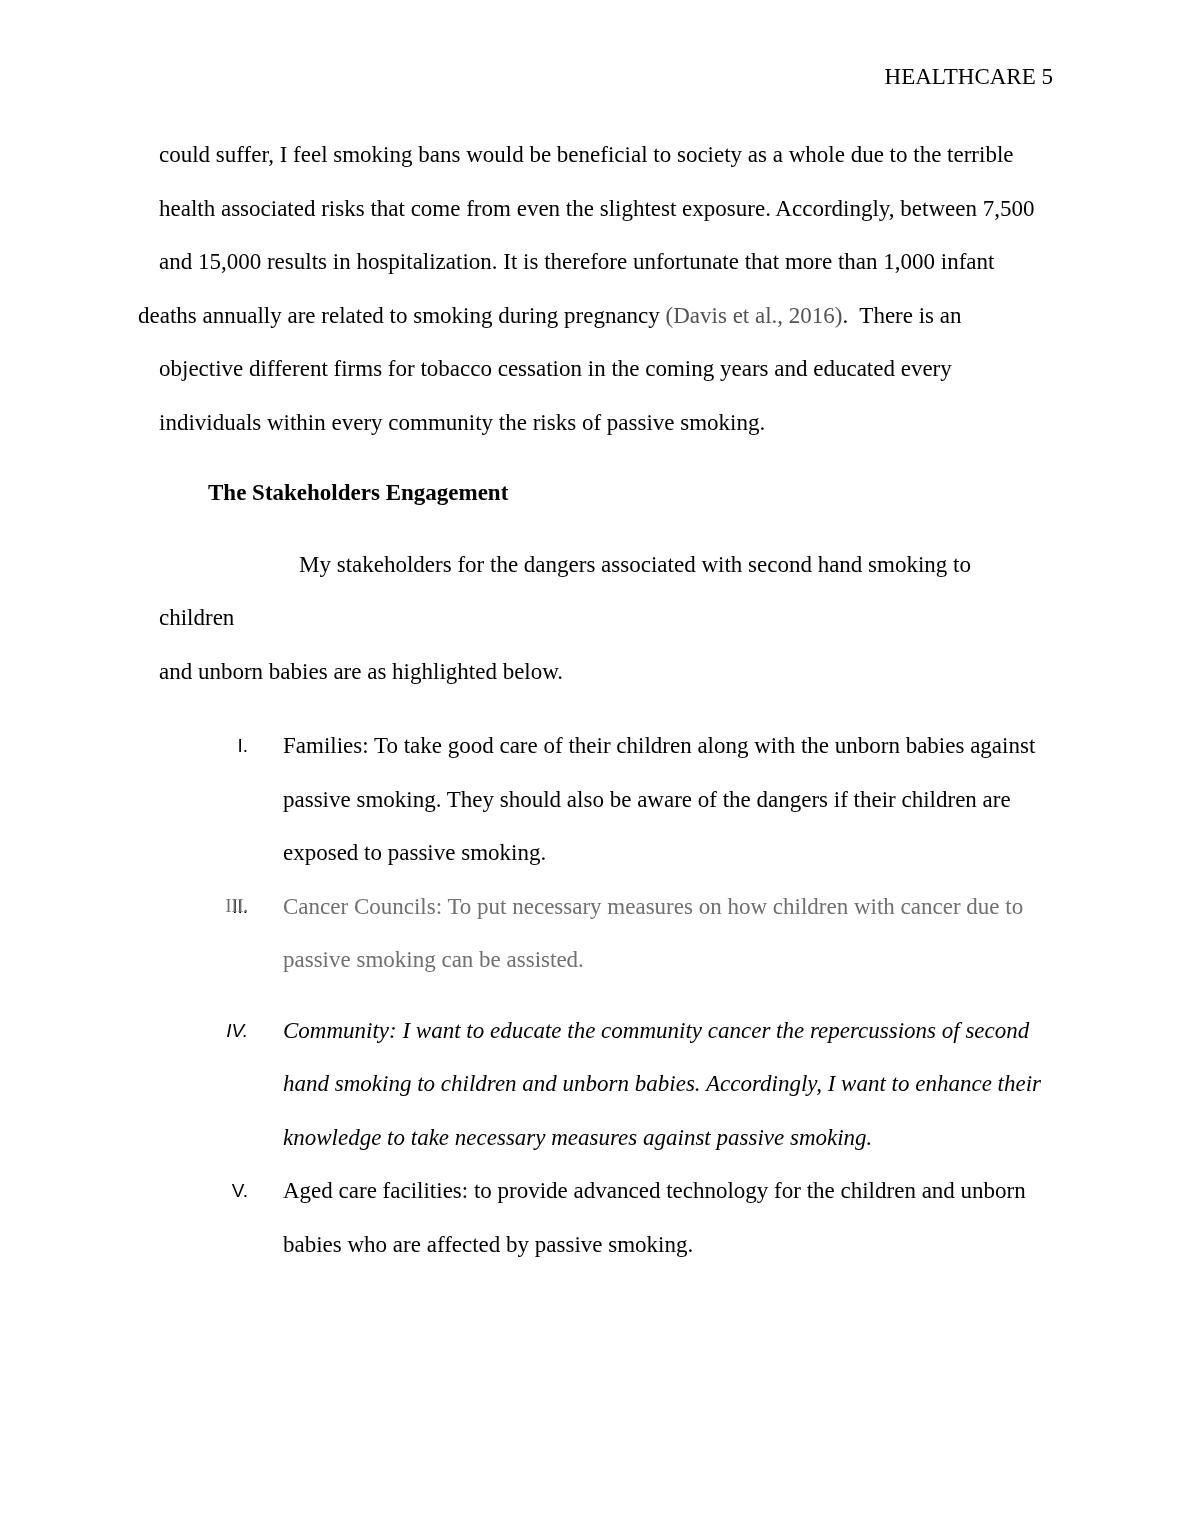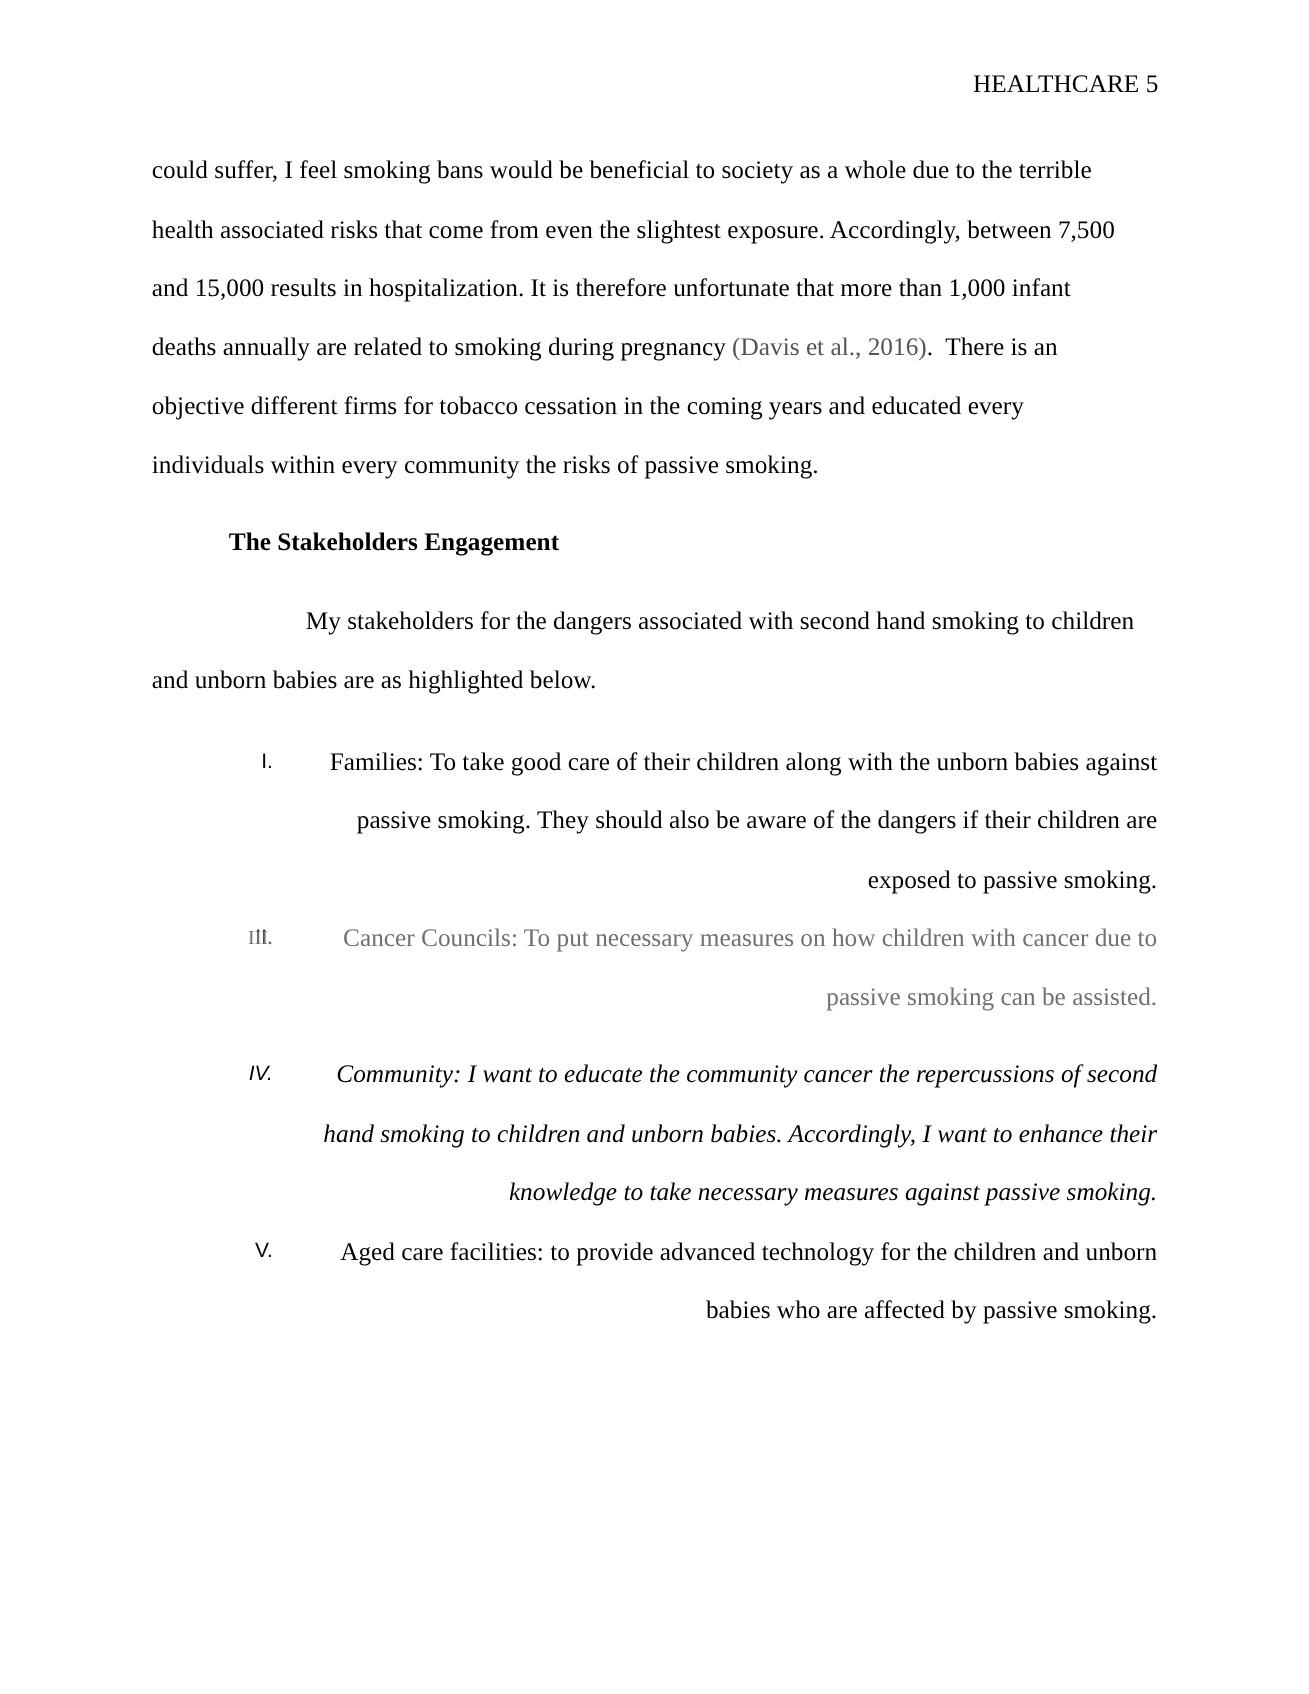--- a/index.html
+++ b/index.html
@@ -23,20 +23,21 @@
     right: 137px;
     font-size: 23px;
     white-space: pre;
   }
   .content {
     padding: 128px 138px 0 138px;
   }
   .lines {
     white-space: pre-line;
     line-height: 53.5px;
+    margin-left: 21px;
   }
   .p1-line4 {
     line-height: 53.5px;
     height: 53.5px;
     white-space: pre;
   }
   .citation {
     color: var(--citation-color, #545454);
   }
   .section-heading {
@@ -68,21 +69,20 @@
     left: 0;
     top: 0;
     width: 110px;
     text-align: right;
     line-height: 53.5px;
     font-family: "Liberation Sans", "DejaVu Sans", sans-serif;
     font-size: 19px;
   }
   .item-text {
     margin-left: 145px;
-    text-align: right;
   }
   .list-item.muted .item-text {
     color: var(--muted-color, #707070);
     font-family: Liberation Serif, serif;
   }
   .list-item.muted .numeral {
     font-family: "Liberation Serif", "DejaVu Serif", serif;
     font-size: 18px;
     color: var(--muted-color, #707070);
   }

